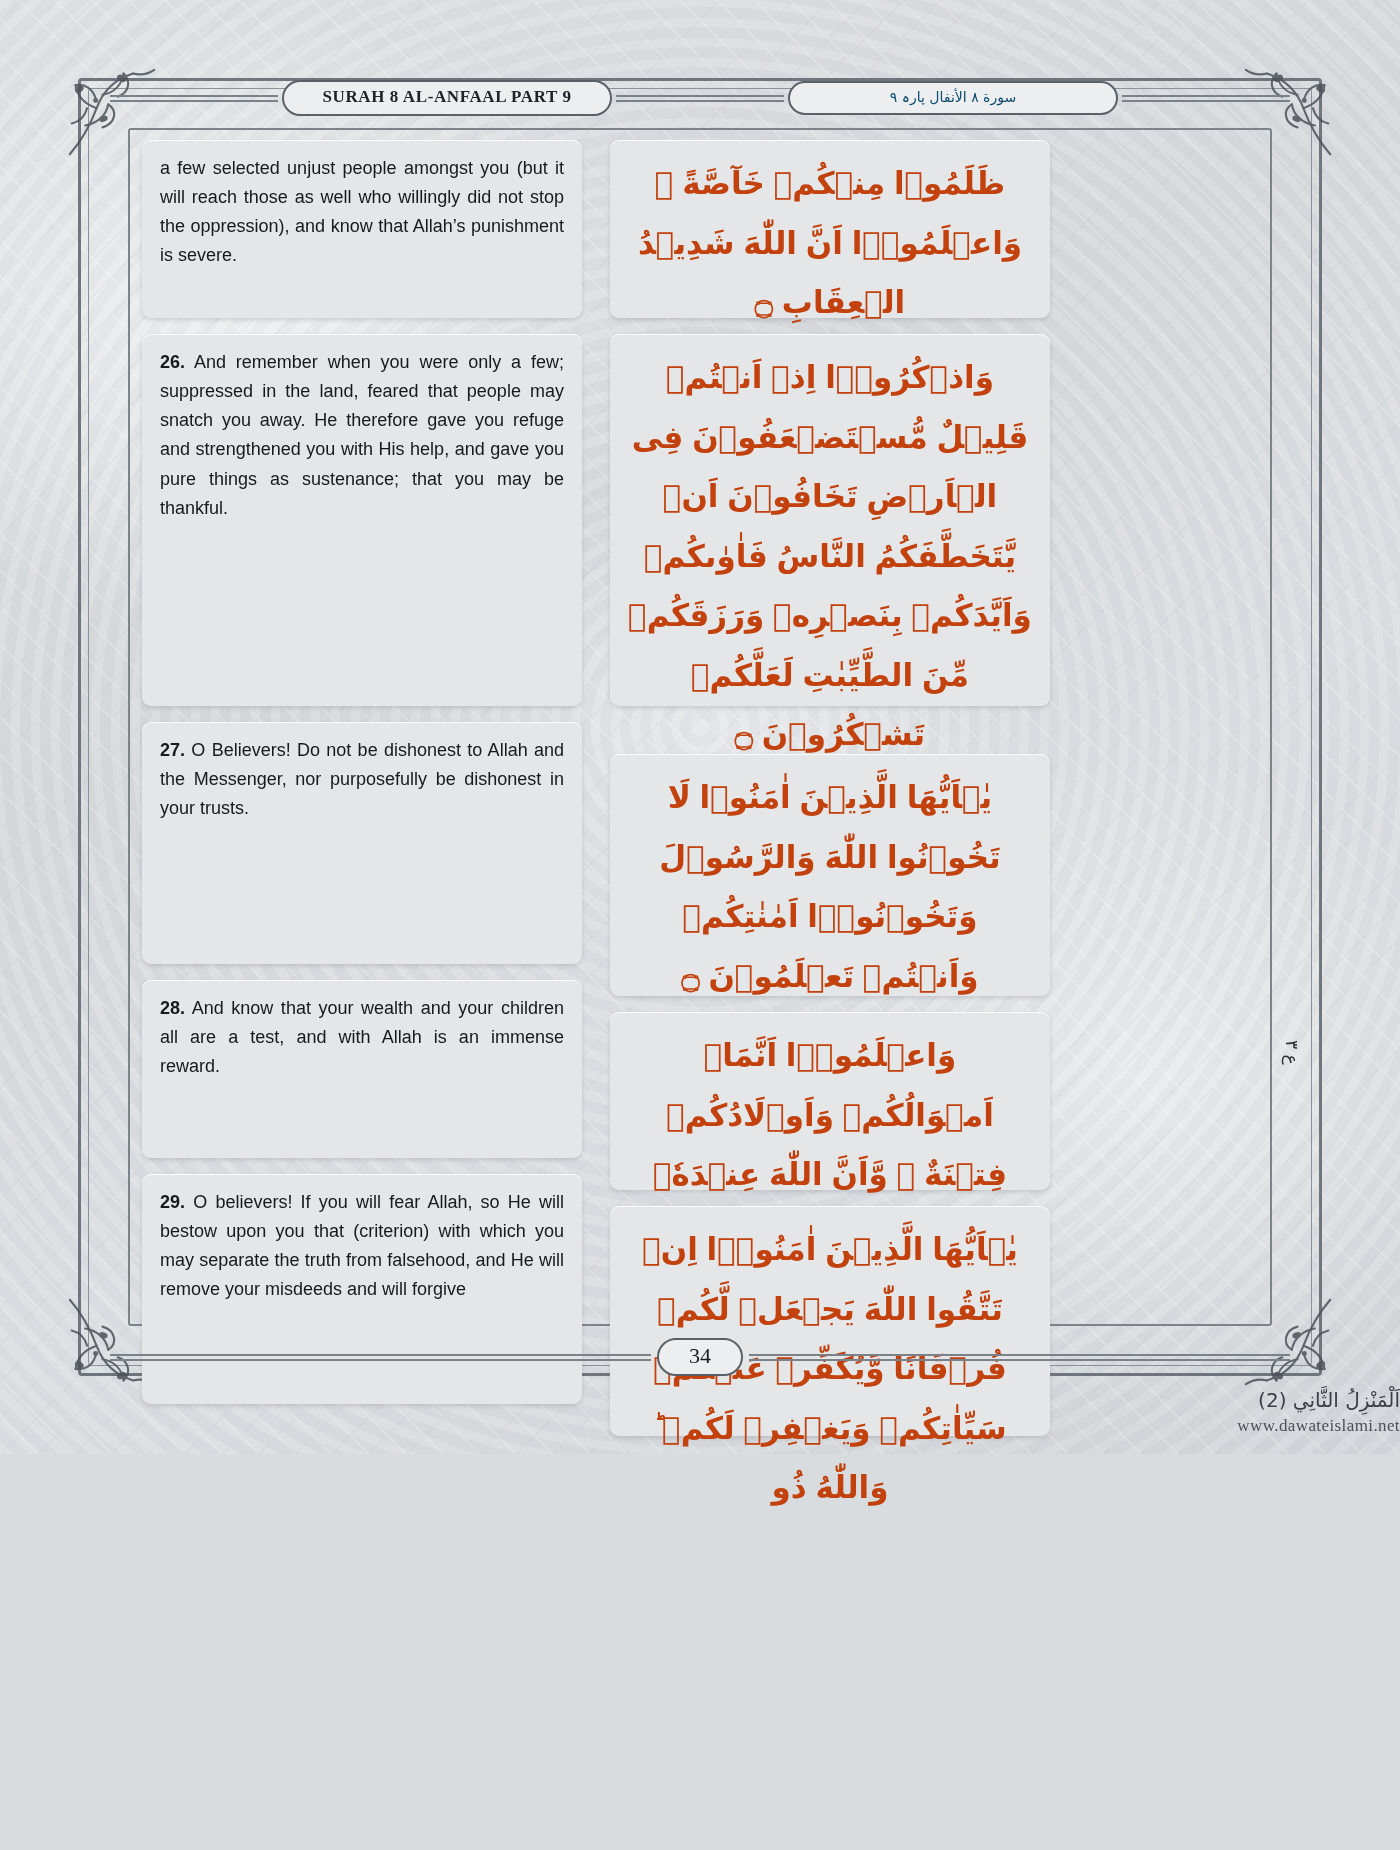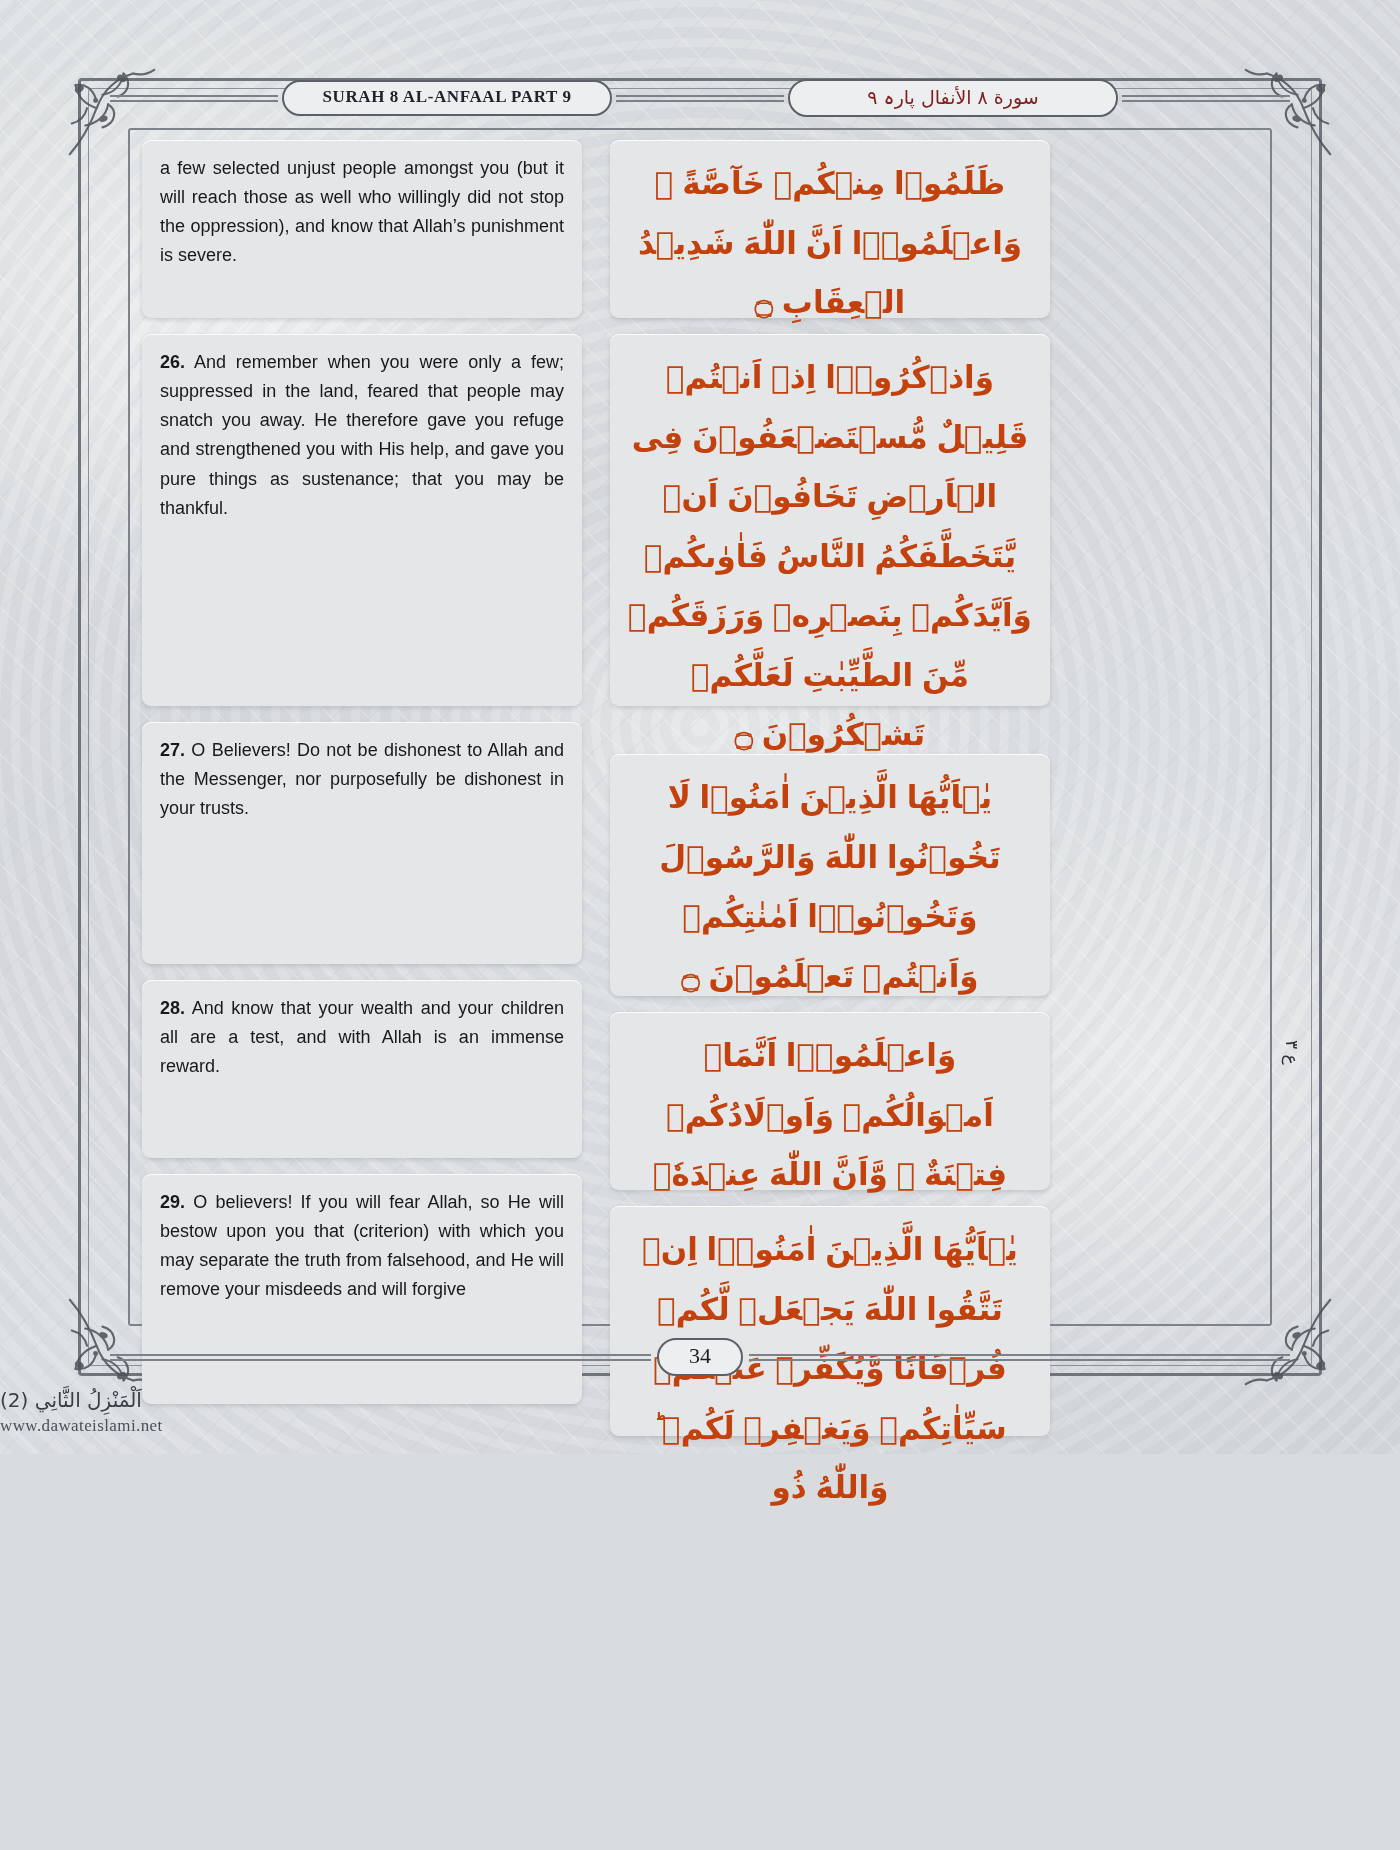--- a/index.html
+++ b/index.html
@@ -90,22 +90,22 @@
   .cartouche.right { min-width: 330px; text-align: center; }
   .hdr-en {
     font-family: "Liberation Serif", serif;
     font-weight: 700;
     font-size: 17px;
     letter-spacing: .6px;
     color: #20242a;
   }
   .hdr-ar {
     font-family: "DejaVu Sans", sans-serif;
-    font-size: 19px;
-    color: #7f1d1d;
+    font-size: 14px;
+    color: #0c4a6e;
     direction: rtl;
   }
 
   
   .body-area {
     position: absolute;
     left: 142px; top: 140px;
     width: 1116px;
     height: 1290px;
     display: flex;
@@ -176,21 +176,21 @@
     padding: 3px 30px 5px;
     margin: 0 6px;
     font-family: "Liberation Serif", serif;
     font-size: 22px;
     color: #1b1f24;
   }
 
   .footer-meta {
     position: absolute;
     left: 0; right: 0; bottom: 18px;
-    text-align: left;
+    text-align: right;
   }
   .manzil {
     font-family: "DejaVu Sans", sans-serif;
     font-size: 20px;
     color: #3a3f46;
     direction: rtl;
     margin-bottom: 4px;
   }
   .site {
     font-family: "Liberation Serif", serif;

